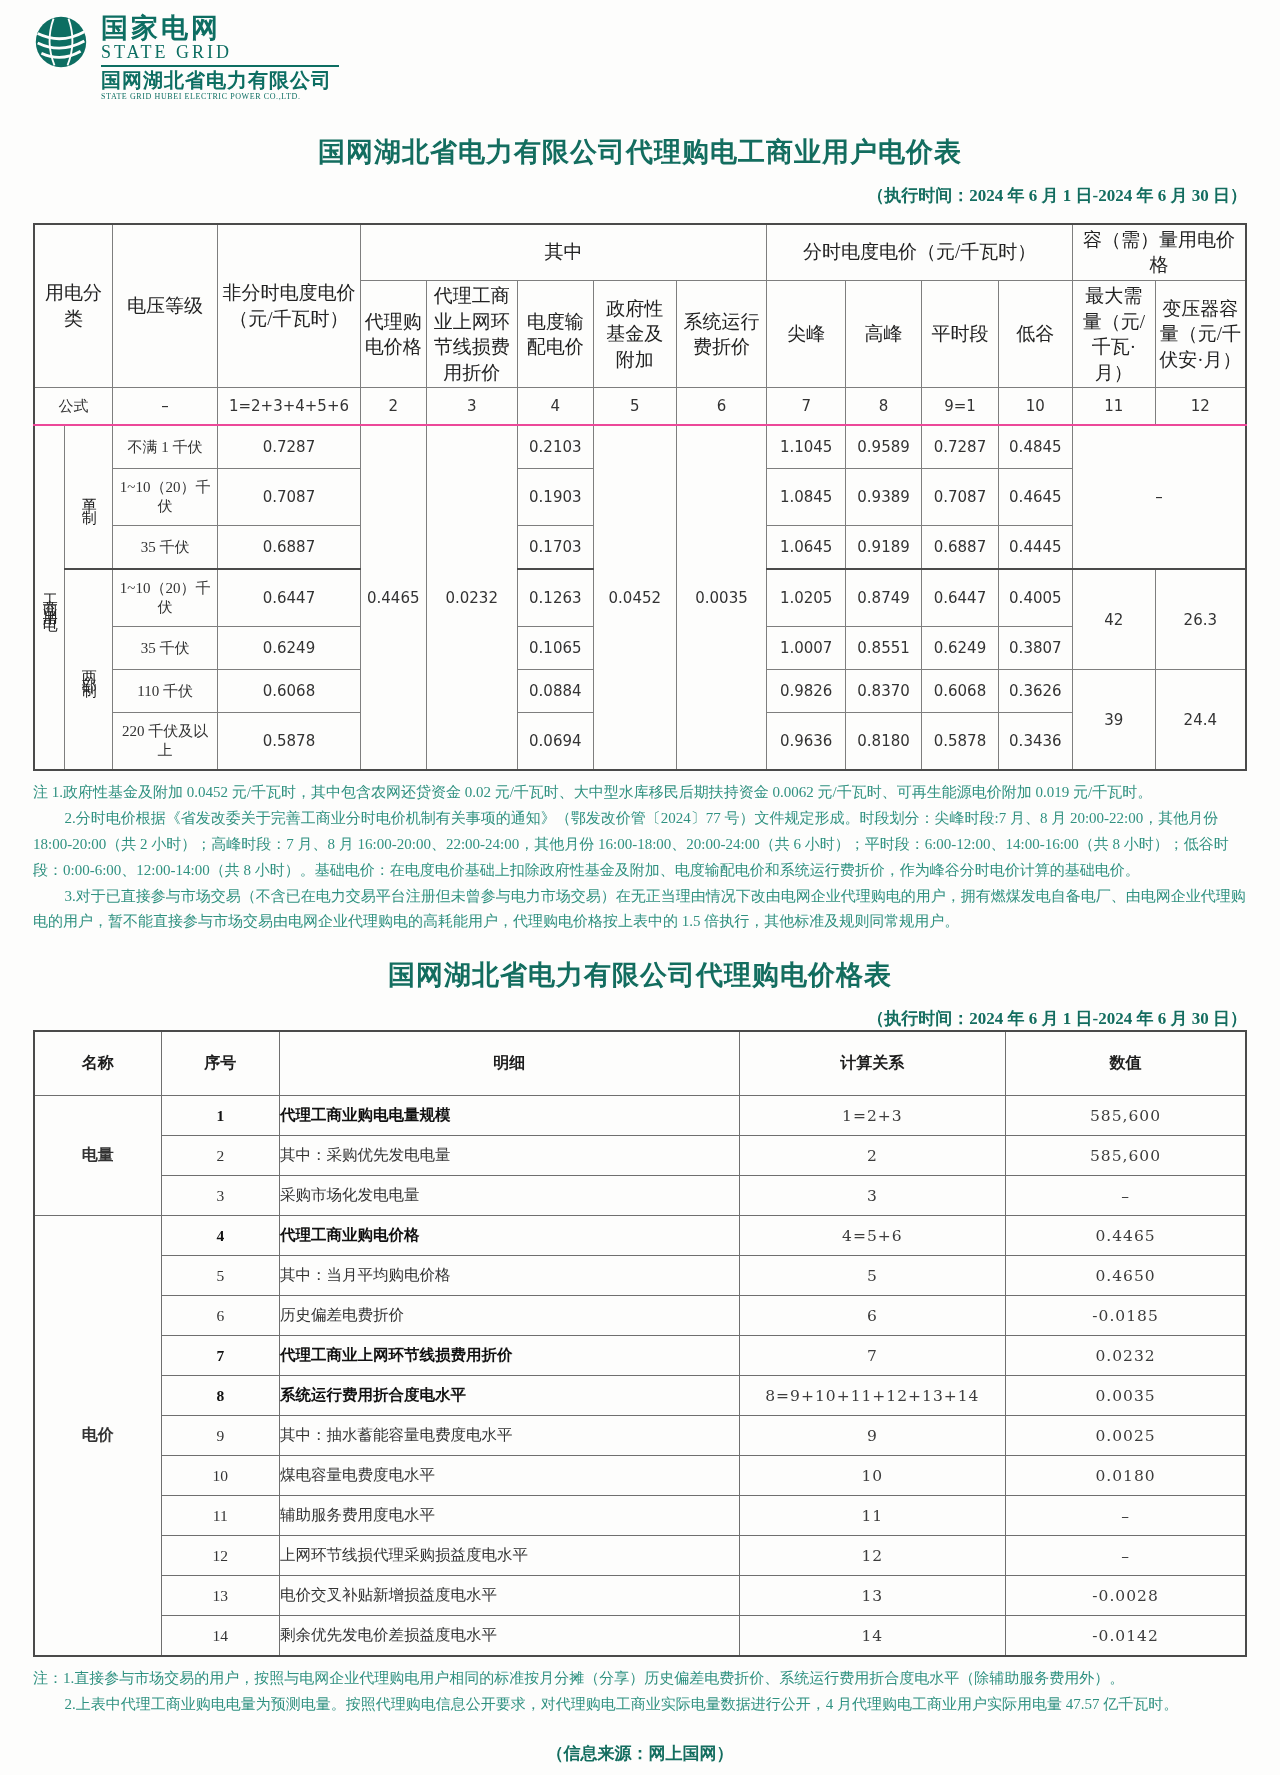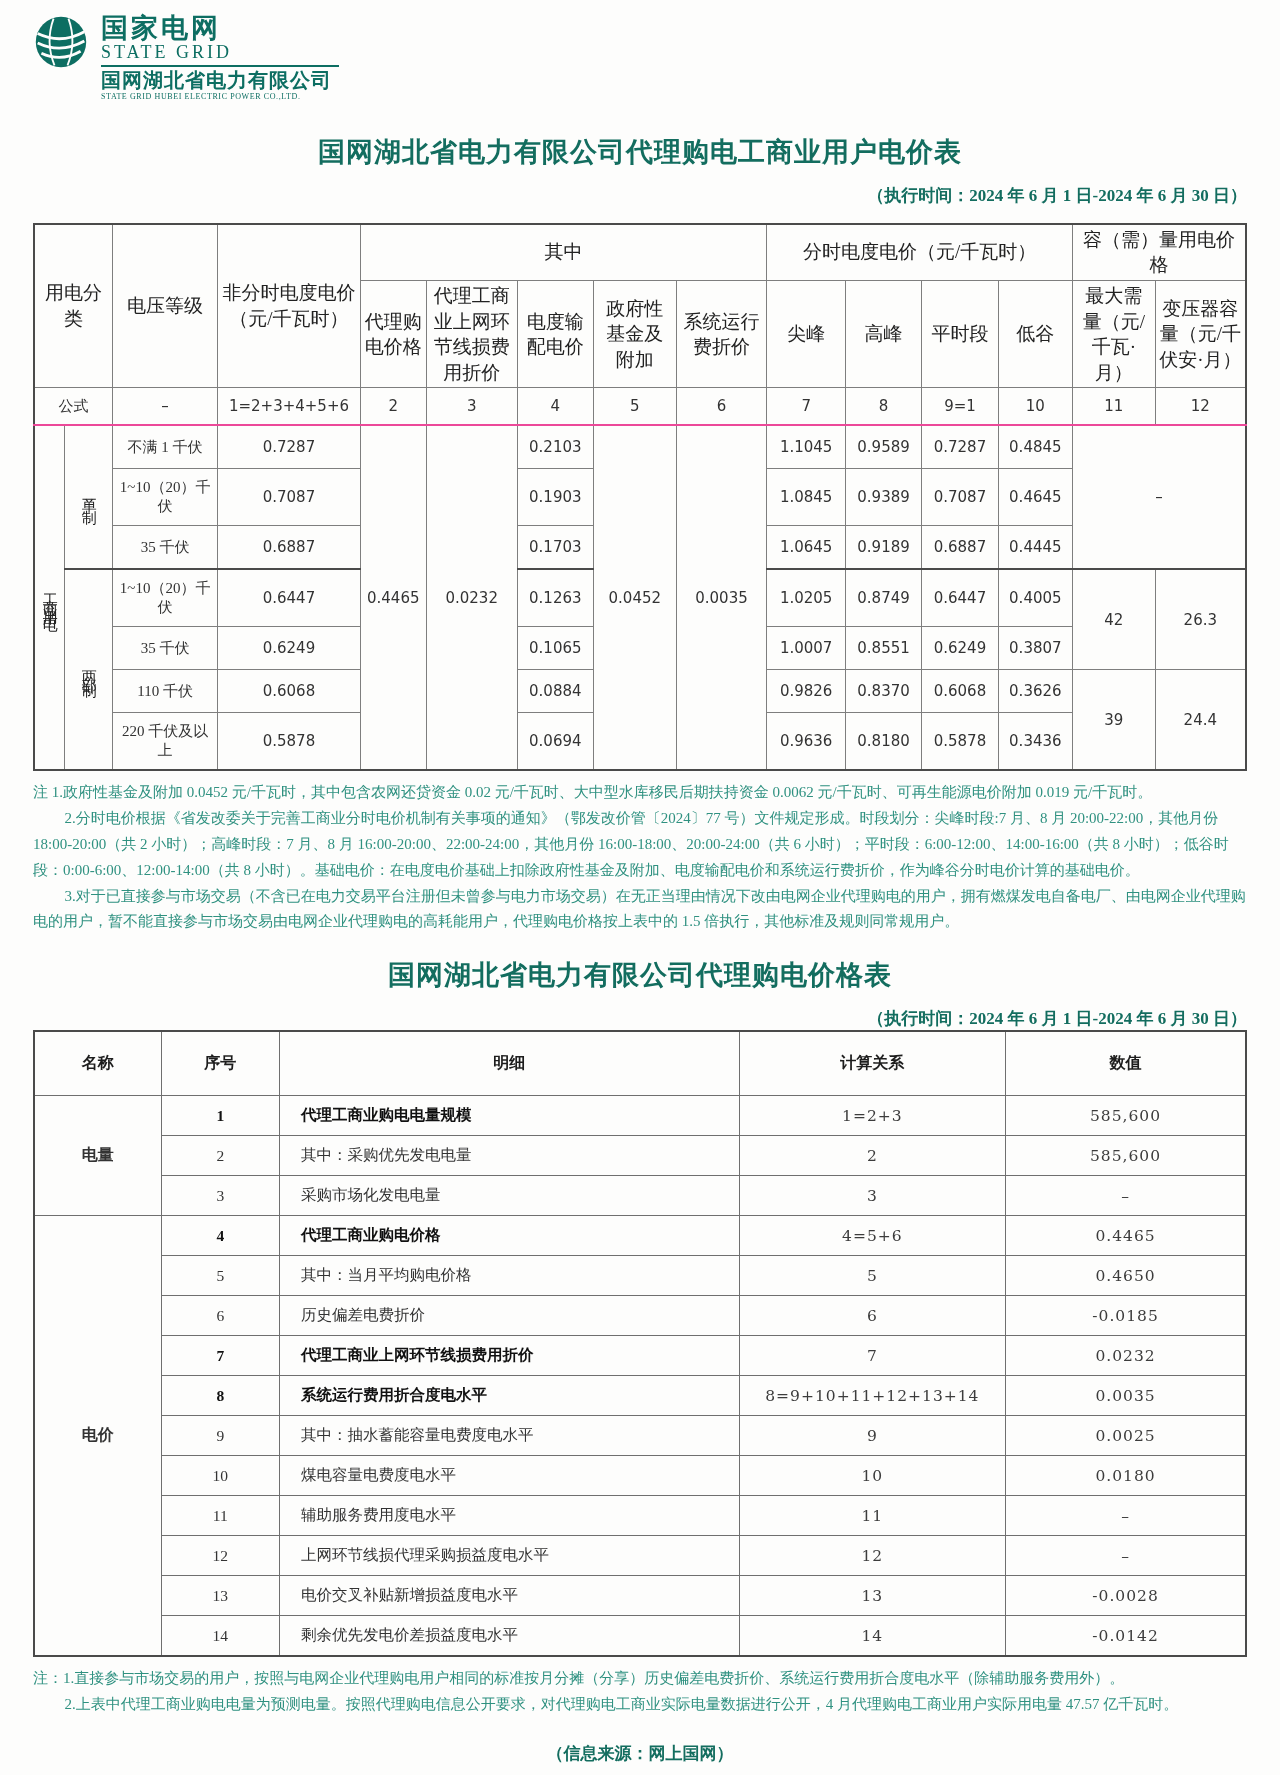--- a/index.html
+++ b/index.html
@@ -44,21 +44,21 @@
   .notes{margin-top:9px;color:#2f9180;font-size:15px;line-height:1.72;}
   .notes p{margin:0;}
   .notes p.ind{text-indent:2.1em;}
 
   
   .t2{border:2px solid #4a4a4a;}
   .t2 th,.t2 td{border:1px solid #6f6f6f;text-align:center;vertical-align:middle;}
   .t2 th{font-size:16px;font-weight:bold;color:#1d1d1d;padding:21px 4px;}
   .t2 td{font-size:15.5px;color:#333;padding:9px 6px;}
   .t2 .group{font-weight:bold;font-size:16px;}
-  .t2 .detail{text-align:left;padding-left:21px;}
+  .t2 .detail{text-align:left;padding-left:0;}
   .t2 .bold{font-weight:bold;color:#111;}
   .t2 .val{font-family:"DejaVu Serif","Liberation Serif",serif;color:#3c3c3c;letter-spacing:1px;}
 
   .footer-line{text-align:center;color:#136d5f;font-size:17px;font-weight:bold;margin-top:24px;}
 </style>
 </head>
 <body>
 
 <div class="page">
 

